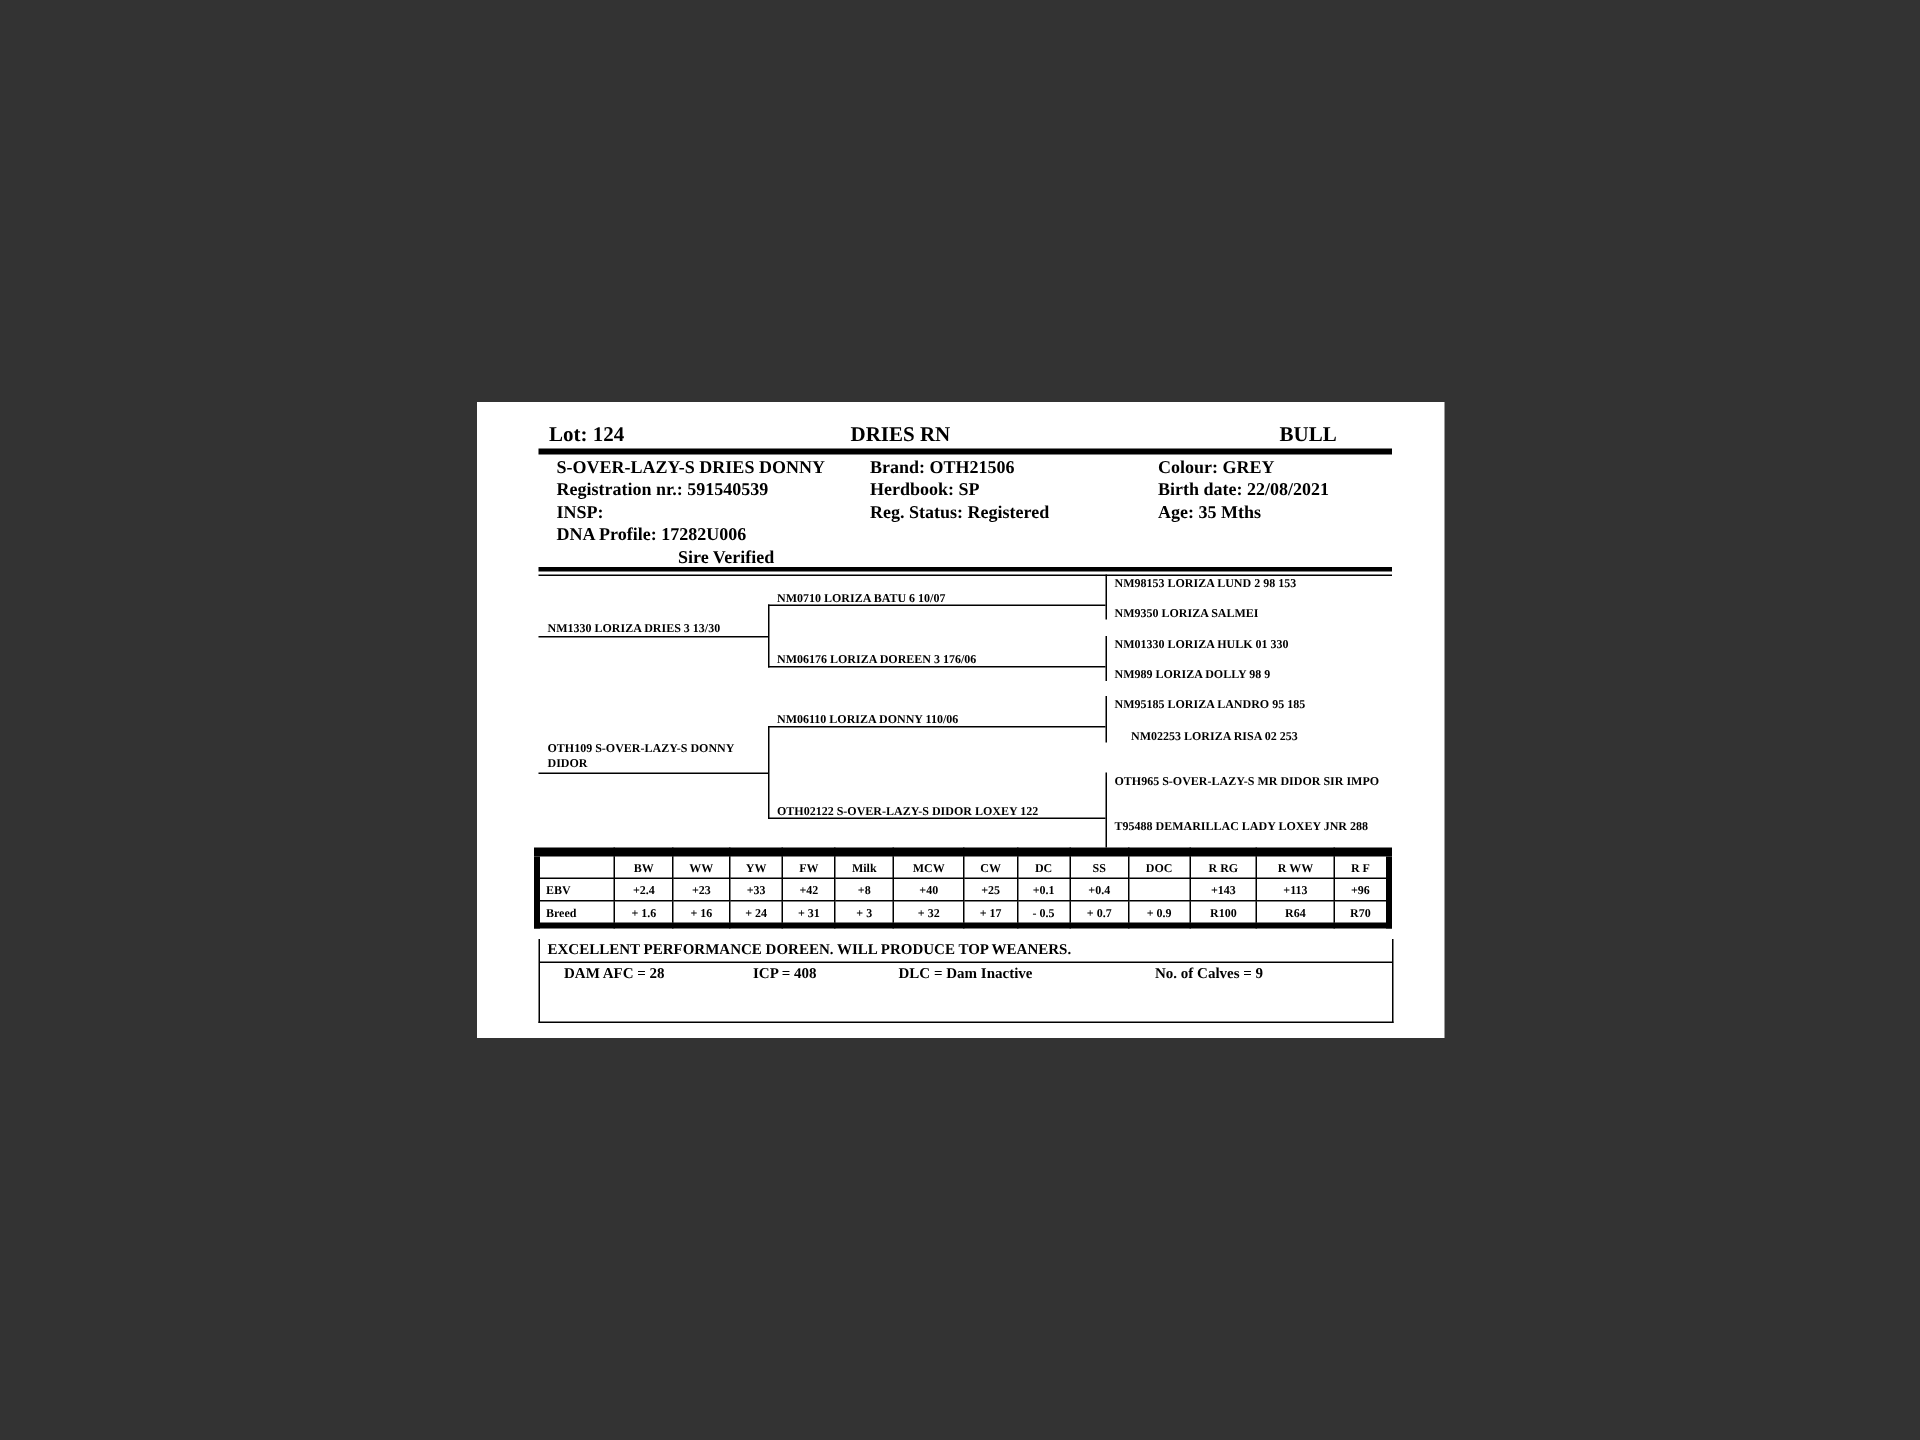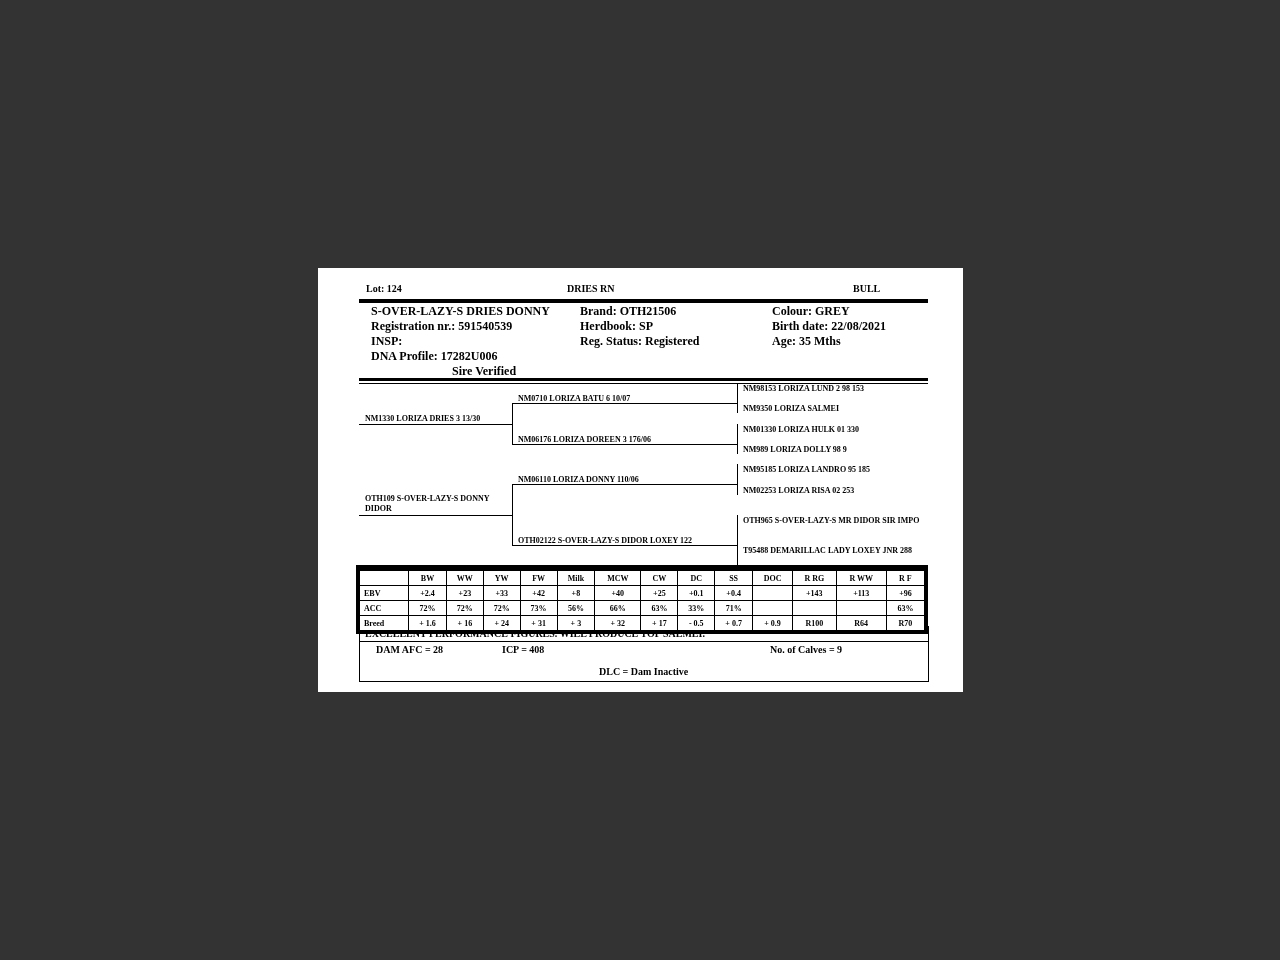--- a/index.html
+++ b/index.html
@@ -1,20 +1,20 @@
 <!DOCTYPE html>
 <html><head>
 <meta charset="utf-8">
 <style>
   html, body { margin:0; padding:0; }
   body { width:1280px; height:960px; background:#333333; position:relative; overflow:hidden;
          font-family:"Liberation Serif", "DejaVu Serif", serif; color:#000; }
   .card { position:absolute; left:318px; top:268px; width:645px; height:424px; background:#fff; }
   .abs { position:absolute; white-space:nowrap; }
-  .hdr { font-size:10px; font-weight:bold; }
+  .hdr { font-size:14px; font-weight:bold; }
   .info { font-size:12px; font-weight:bold; line-height:15px; }
   .ped { font-size:8px; font-weight:bold; }
   .hline { position:absolute; background:#000; }
   .vline { position:absolute; background:#000; width:1px; }
   table.ebv { position:absolute; left:38px; top:297px; width:572px; border-collapse:collapse;
               border:4px solid #000; border-top-width:6px; font-size:8px; font-weight:bold; }
   table.ebv td { border:1px solid #000; height:14px; text-align:center; padding:0 2px; }
   table.ebv td.rl { text-align:left; padding-left:4px; }
   .notes { position:absolute; left:41px; top:358px; width:568px; height:55px; border:1px solid #000;
            border-top:none; font-size:10px; font-weight:bold; }
@@ -73,21 +73,21 @@
   <div class="vline" style="left:419px; top:115px; height:30px;"></div>
   <div class="vline" style="left:419px; top:156px; height:30px;"></div>
   <div class="vline" style="left:419px; top:196px; height:31px;"></div>
   <div class="vline" style="left:419px; top:247px; height:50px;"></div>
 
   <div class="abs ped" style="left:425px; top:116px;">NM98153 LORIZA LUND 2 98 153</div>
   <div class="abs ped" style="left:425px; top:136px;">NM9350 LORIZA SALMEI</div>
   <div class="abs ped" style="left:425px; top:157px;">NM01330 LORIZA HULK 01 330</div>
   <div class="abs ped" style="left:425px; top:177px;">NM989 LORIZA DOLLY 98 9</div>
   <div class="abs ped" style="left:425px; top:197px;">NM95185 LORIZA LANDRO 95 185</div>
-  <div class="abs ped" style="left:425px; top:218px;">NM02253 LORIZA RISA 02 253</div>
+  <div class="abs ped" style="left:436px; top:218px;">NM02253 LORIZA RISA 02 253</div>
   <div class="abs ped" style="left:425px; top:248px; white-space:normal; width:180px; line-height:10px;">OTH965 S-OVER-LAZY-S MR DIDOR SIR IMPO</div>
   <div class="abs ped" style="left:425px; top:278px; white-space:normal; width:180px; line-height:10px;">T95488 DEMARILLAC LADY LOXEY JNR 288</div>
 
   <table class="ebv">
     <tbody>
         <tr>
       <td></td>
       <td>BW</td>
       <td>WW</td>
       <td>YW</td>
@@ -112,57 +112,41 @@
       <td>+40</td>
       <td>+25</td>
       <td>+0.1</td>
       <td>+0.4</td>
       <td></td>
       <td>+143</td>
       <td>+113</td>
       <td>+96</td>
     </tr>
     <tr>
-      <td class="rl">ACC</td>
-      <td>72%</td>
-      <td>72%</td>
-      <td>72%</td>
-      <td>73%</td>
-      <td>56%</td>
-      <td>66%</td>
-      <td>63%</td>
-      <td>33%</td>
-      <td>71%</td>
-      <td></td>
-      <td></td>
-      <td></td>
-      <td>63%</td>
-    </tr>
-    <tr>
       <td class="rl">Breed</td>
       <td>+ 1.6</td>
       <td>+ 16</td>
       <td>+ 24</td>
       <td>+ 31</td>
       <td>+ 3</td>
       <td>+ 32</td>
       <td>+ 17</td>
       <td>- 0.5</td>
       <td>+ 0.7</td>
       <td>+ 0.9</td>
       <td>R100</td>
       <td>R64</td>
       <td>R70</td>
     </tr>
   </tbody>
     </table>
 
   <div class="notes">
-    <div class="row1">EXCELLENT PERFORMANCE FIGURES. WILL PRODUCE TOP SALMEI.</div>
+    <div class="row1">EXCELLENT PERFORMANCE DOREEN. WILL PRODUCE TOP WEANERS.</div>
     <div class="row2" style="margin-top:2px;">
       <span class="abs" style="left:16px;">DAM AFC = 28</span>
       <span class="abs" style="left:142px;">ICP = 408</span>
-      <span class="abs" style="left:239px;margin-top:22px;">DLC = Dam Inactive</span>
+      <span class="abs" style="left:239px;">DLC = Dam Inactive</span>
       <span class="abs" style="left:410px;">No. of Calves = 9</span>
     </div>
   </div>
 
 </div>
 
 </body></html>

